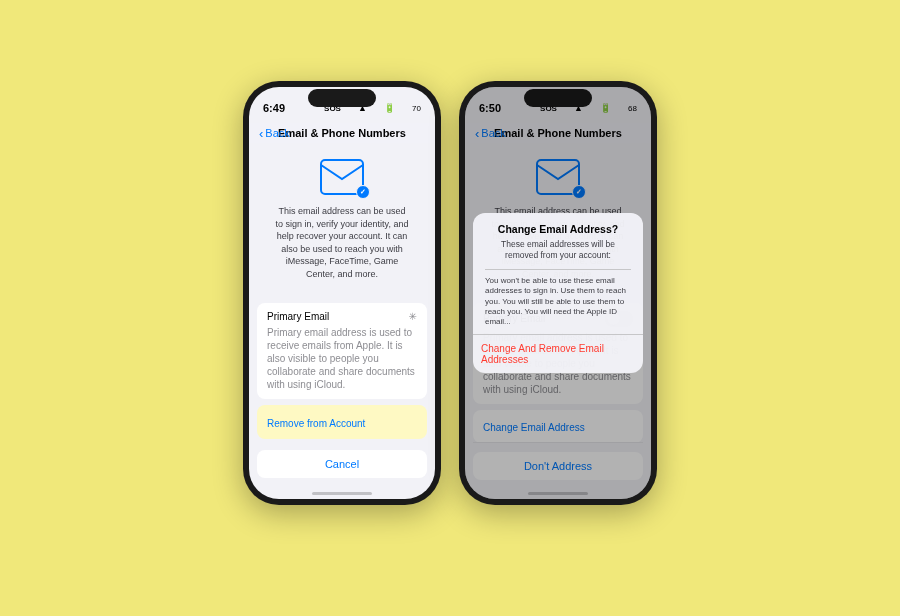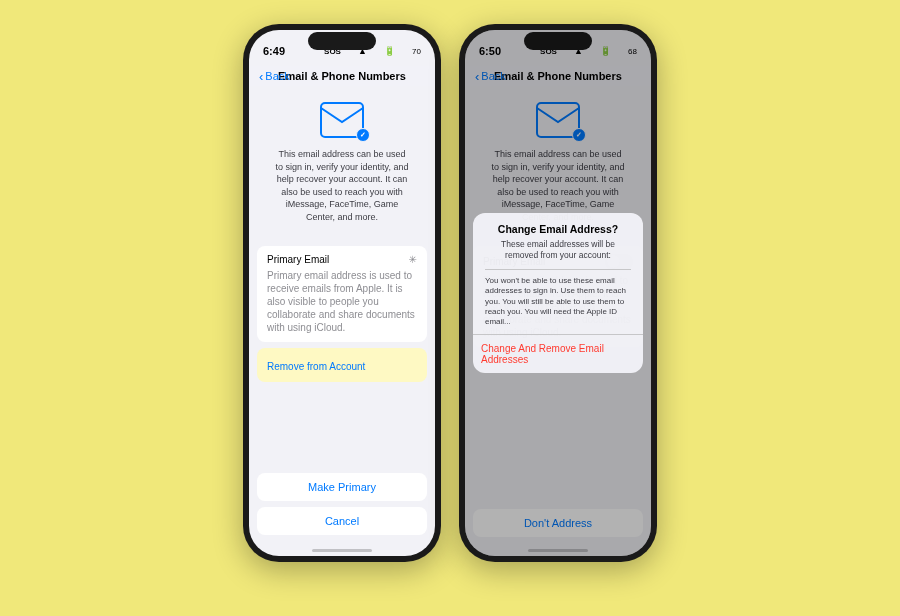--- a/index.html
+++ b/index.html
@@ -22,21 +22,21 @@
       justify-content: center;
       align-items: center;
       position: relative;
       z-index: 1;
       margin-top: -30px;
     }
 
     
     .iphone {
       width: 198px;
-      height: 538px;
+      height: 424px;
       background: #1a1a1a;
       border-radius: 36px;
       padding: 6px;
       position: relative;
       box-shadow: 0 8px 30px rgba(0,0,0,0.3);
     }
 
     .iphone-inner {
       width: 100%;
       height: 100%;
@@ -445,21 +445,20 @@
           <p class="settings-sublabel">Primary email address is used to receive emails from Apple. It is also visible to people you collaborate and share documents with using iCloud.</p>
         </div>
 
         <div class="remove-btn-section">
           <span class="remove-btn">Remove from Account</span>
         </div>
 
         <div style="flex:1;"></div>
 
         <div class="bottom-buttons">
-          <button class="btn-primary">Make Primary</button>
           <button class="btn-secondary">Cancel</button>
         </div>
 
         <div class="home-indicator"></div>
       </div>
     </div>
 
     <div class="iphone">
       <div class="dynamic-island"></div>
       <div class="iphone-inner">
@@ -496,20 +495,25 @@
         <p class="description-text">This email address can be used to sign in, verify your identity, and help recover your account. It can also be used to reach you with iMessage, FaceTime, Game Center, and more.</p>
 
         <div class="settings-section">
           <div class="settings-row">
             <span class="settings-label">Primary Email</span>
             <div class="toggle off"></div>
           </div>
           <p class="settings-sublabel">Primary email address is used to receive emails from Apple. It is also visible to people you collaborate and share documents with using iCloud.</p>
         </div>
 
+        <div class="change-email-section">
+          <div class="change-email-row">
+            <span class="change-email-title">Change Email Address</span>
+          </div>
+        </div>
 
         <div class="modal-overlay">
           <div class="modal-box">
             <p class="modal-title">Change Email Address?</p>
             <p class="modal-subtitle">These email addresses will be removed from your account:</p>
             <div class="modal-divider"></div>
             <p class="modal-text">You won't be able to use these email addresses to sign in. Use them to reach you. You will still be able to use them to reach you. You will need the Apple ID email...</p>
             <button class="modal-btn-danger">Change And Remove Email Addresses</button>
           </div>
         </div>

